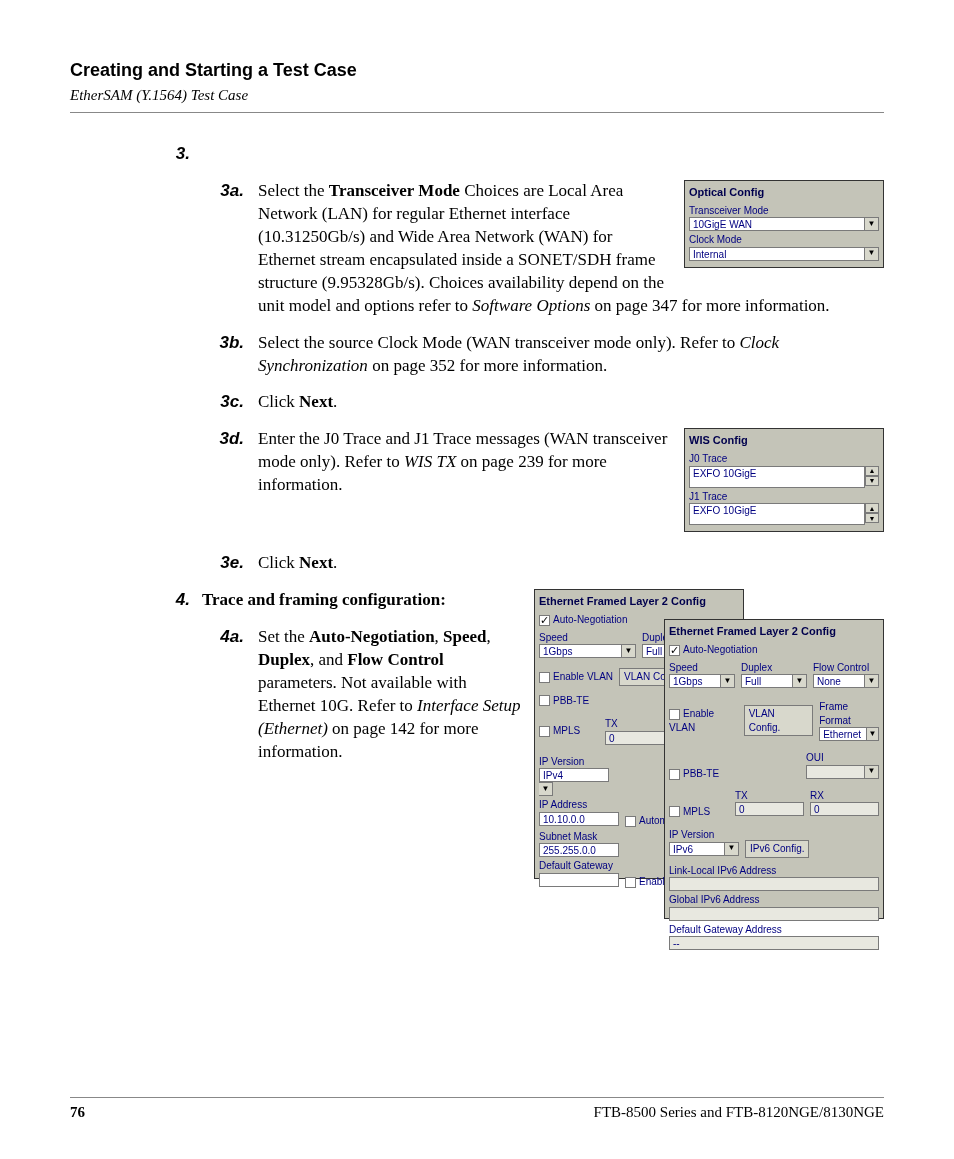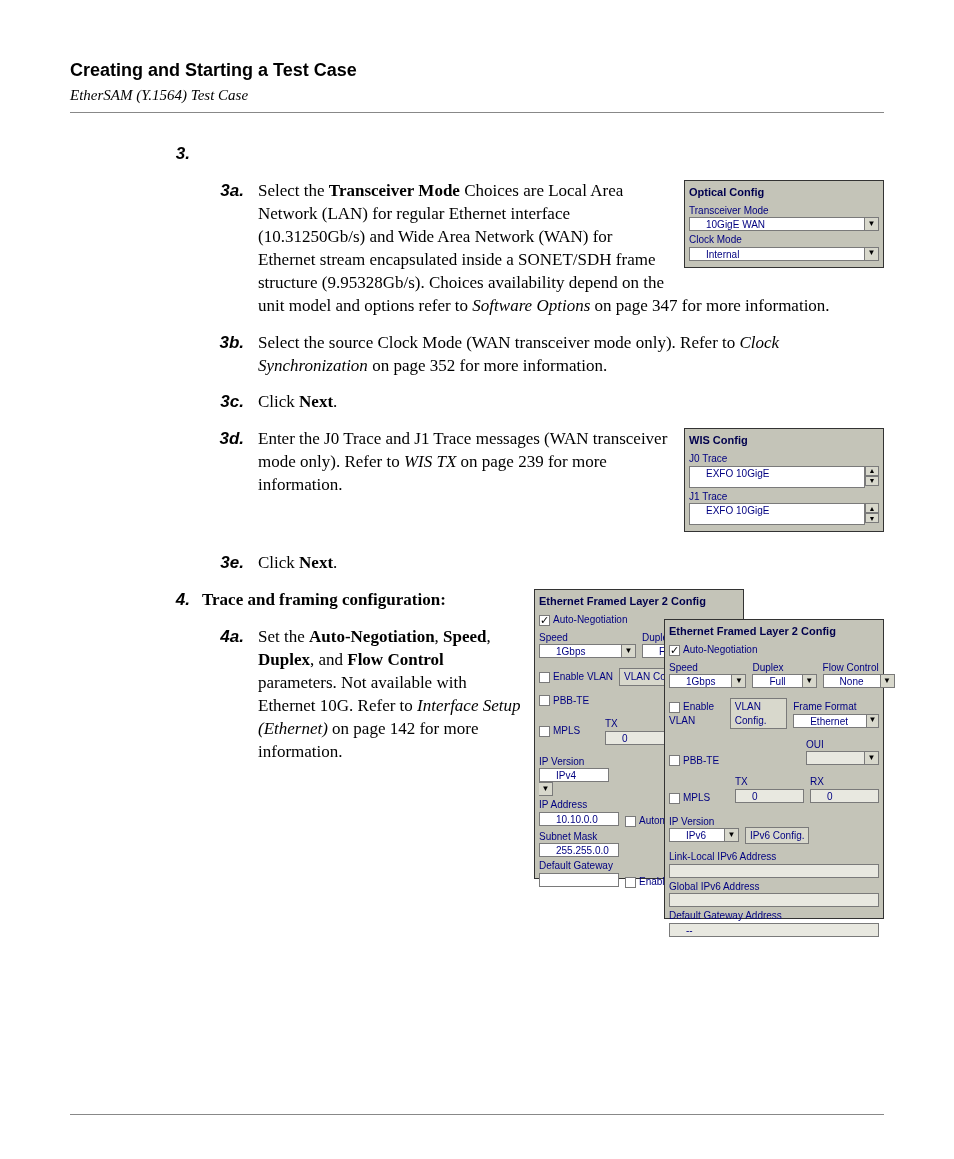--- a/index.html
+++ b/index.html
@@ -98,21 +98,21 @@
   .panel .field {
     display: flex;
     align-items: stretch;
     margin-bottom: 2px;
   }
   .panel .field .box {
     background: #fff;
     border: 1px solid #7a7a7a;
     height: 14px;
     line-height: 13px;
-    padding: 0 16px;
+    padding: 0 3px;
     font-size: 10px;
     color: #000080;
     box-sizing: border-box;
     flex: 1 1 auto;
     overflow: hidden;
   }
   .panel .field .dd {
     width: 14px;
     height: 14px;
     background: #d8d8cc;
@@ -451,15 +451,19 @@
           </div>
         </div>
       </div>
     </div>
 
 
   </div>
 
   <div class="footer">
     <hr class="footer-rule">
+    <div class="footer-row">
+      <span class="pg">76</span>
+      <span>FTB-8500 Series and FTB-8120NGE/8130NGE</span>
+    </div>
   </div>
 
 </div>
 
 </body></html>

